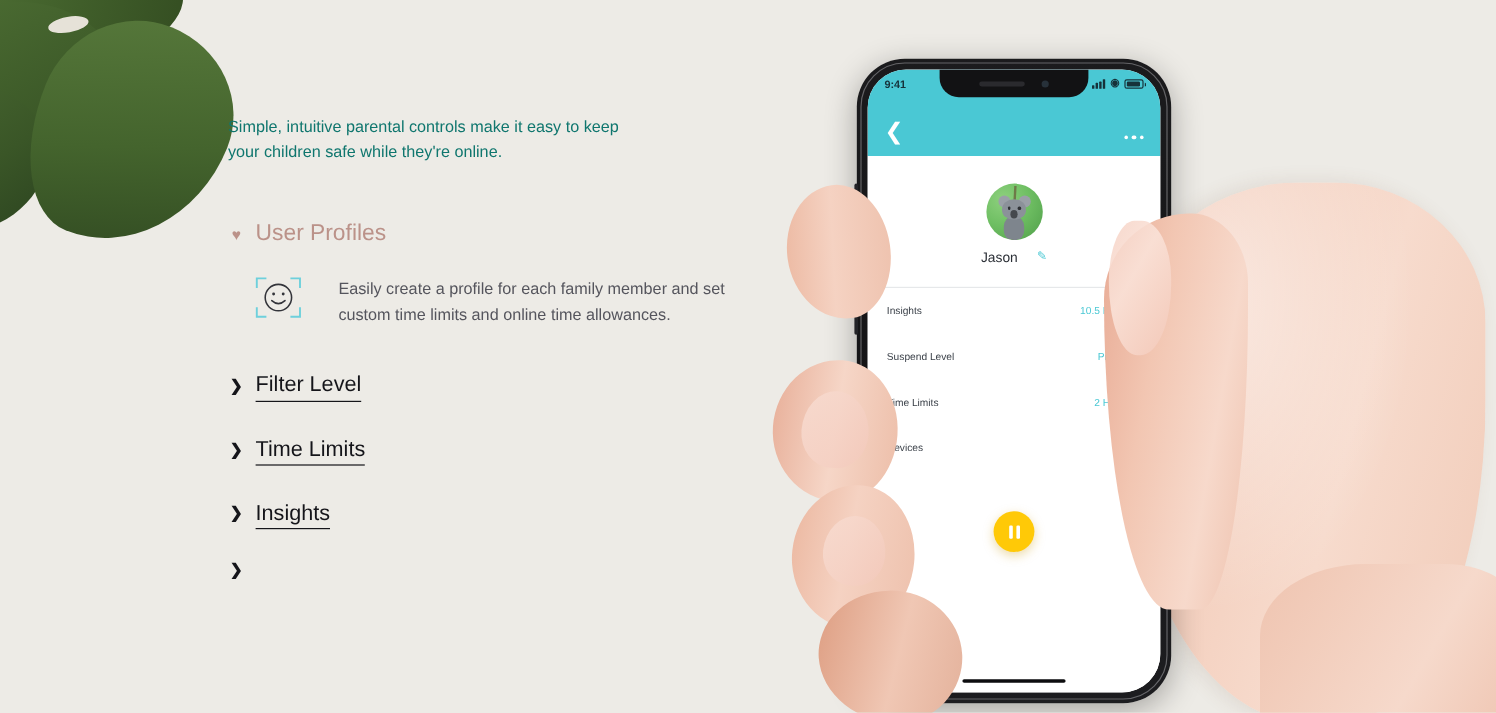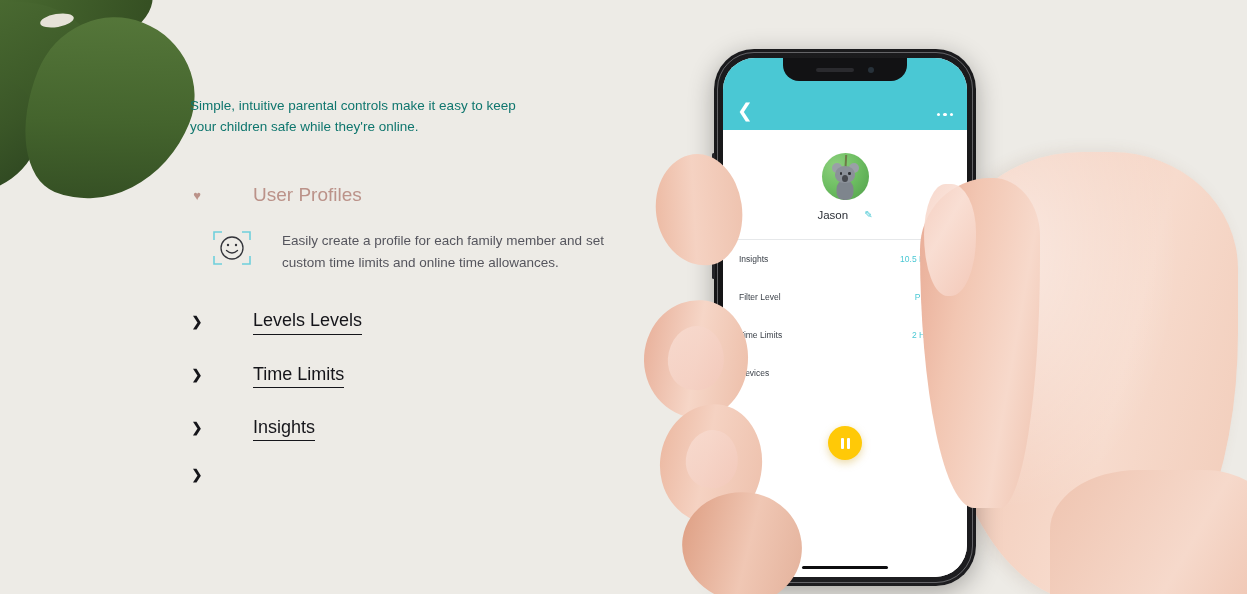--- a/index.html
+++ b/index.html
@@ -112,21 +112,20 @@
     flex: none;
   }
   .acc-marker.open { color: #bb9289; font-size: 13px; }
   .acc-marker.closed { color: #15151a; font-size: 13px; font-weight: 700; }
   .acc-label {
     font-size: 18px;
     color: #15151a;
     border-bottom: 1px solid #15151a;
     line-height: 1.35;
     padding-bottom: 1px;
-    margin-left: 40px;
   }
   .acc-body {
     display: flex;
     align-items: flex-start;
     gap: 30px;
     margin: 22px 0 34px 22px;
   }
   .feat-icon { flex: none; width: 40px; height: 36px; position: relative; }
   .feat-text {
     font-size: 13.5px;
@@ -427,21 +426,21 @@
             <path d="M14.5 20.5 Q20 25.5 25.5 20.5" fill="none" stroke="#33343a" stroke-width="1.3" stroke-linecap="round"></path>
           </svg>
         </span>
         <span class="feat-text">Easily create a profile for each family member and set custom time limits and online time allowances.</span>
       </div>
     </div>
 
     <div class="acc-item collapsed">
       <div class="acc-head">
         <span class="acc-marker closed">❯</span>
-        <span class="acc-label">Levels Levels</span>
+        <span class="acc-label">Filter Level</span>
       </div>
     </div>
 
     <div class="acc-item collapsed">
       <div class="acc-head">
         <span class="acc-marker closed">❯</span>
         <span class="acc-label">Time Limits</span>
       </div>
     </div>
 
@@ -481,20 +480,33 @@
 
         <div class="app-header">
           <span class="hdr-back">❮</span>
           <span class="hdr-more">
             <span></span>
               <span></span>
               <span></span>
           </span>
         </div>
 
+        <div class="status-bar">
+          <span>9:41</span>
+          <span class="status-right">
+            <span class="sig">
+              <i></i>
+                <i></i>
+                <i></i>
+                <i></i>
+            </span>
+            <span class="wifi">◉</span>
+            <span class="batt"></span>
+          </span>
+        </div>
 
         <div class="app-body">
 
           <div class="profile-block">
             <div class="avatar">
               <div class="branch"></div>
               <div class="koala-ear ke-l"></div>
               <div class="koala-ear ke-r"></div>
               <div class="koala-body"></div>
               <div class="koala-head"></div>
@@ -512,21 +524,21 @@
 
           <div class="row">
             <span class="row-label">Insights</span>
             <span class="row-right">
               <span class="row-value">10.5 Hours</span>
               <span class="row-chev">›</span>
             </span>
           </div>
 
           <div class="row">
-            <span class="row-label">Filter Level</span>
+            <span class="row-label">Suspend Level</span>
             <span class="row-right">
               <span class="row-value">Pre-kid</span>
               <span class="row-chev">›</span>
             </span>
           </div>
 
           <div class="row">
             <span class="row-label">Time Limits</span>
             <span class="row-right">
               <span class="row-value">2 Hours</span>

